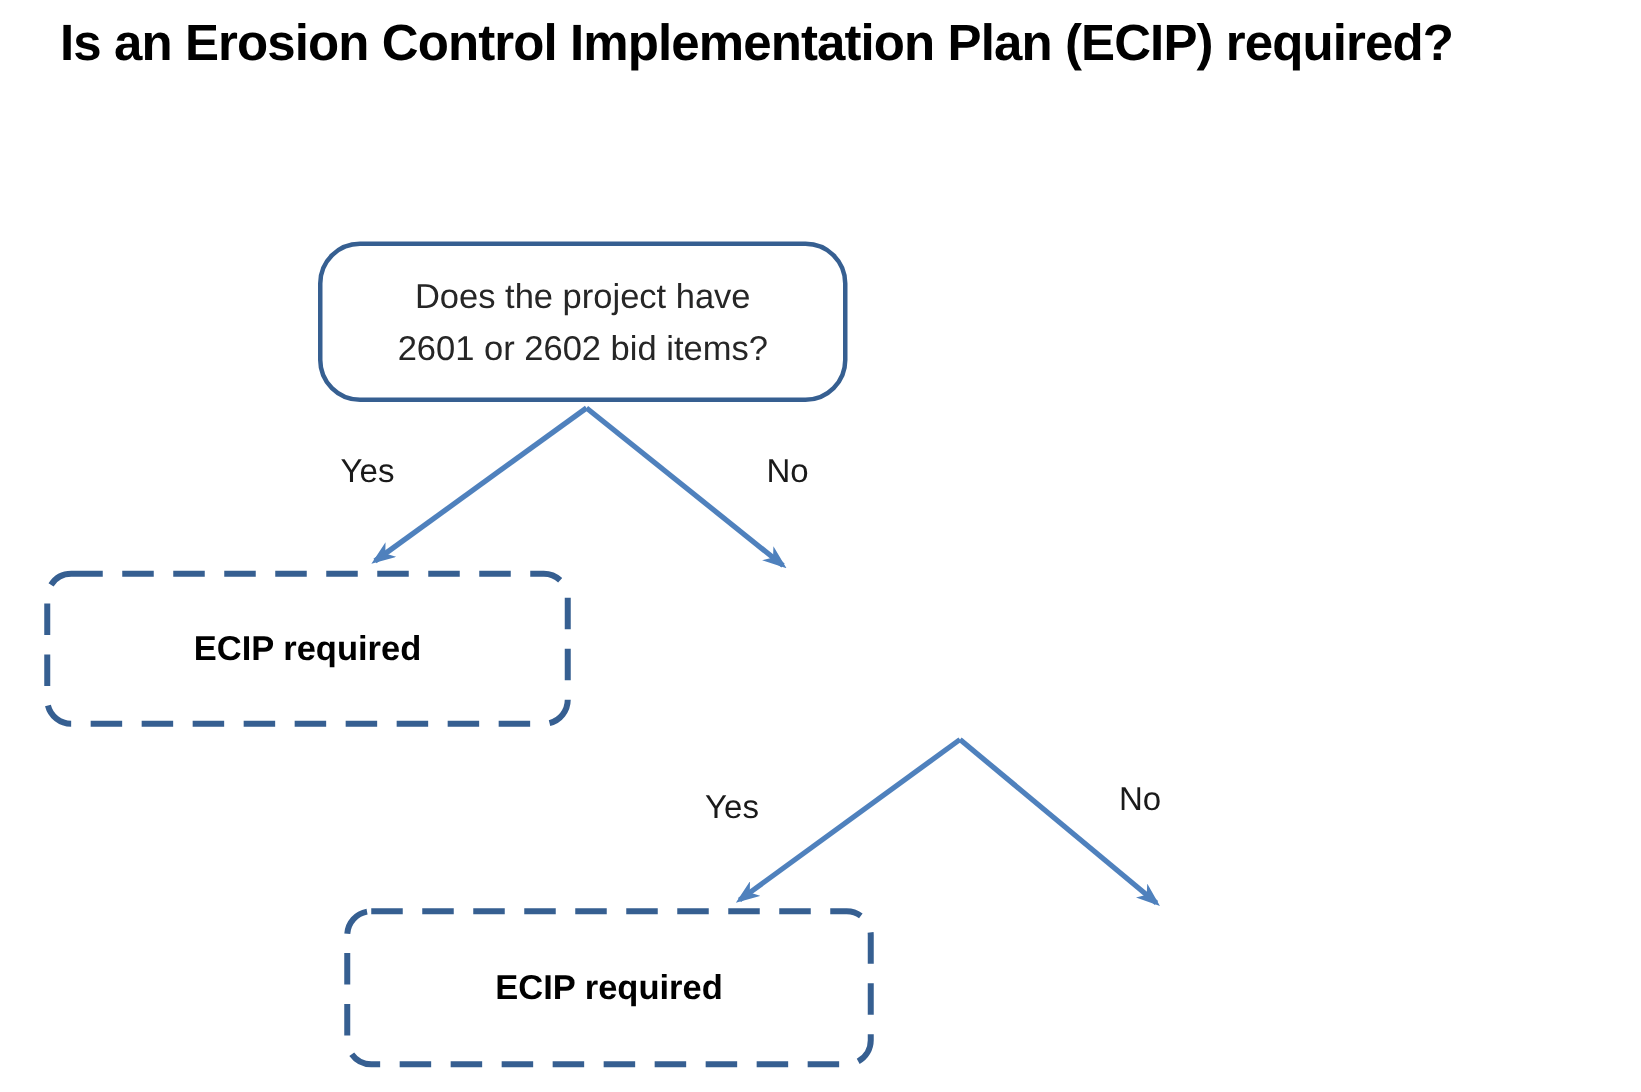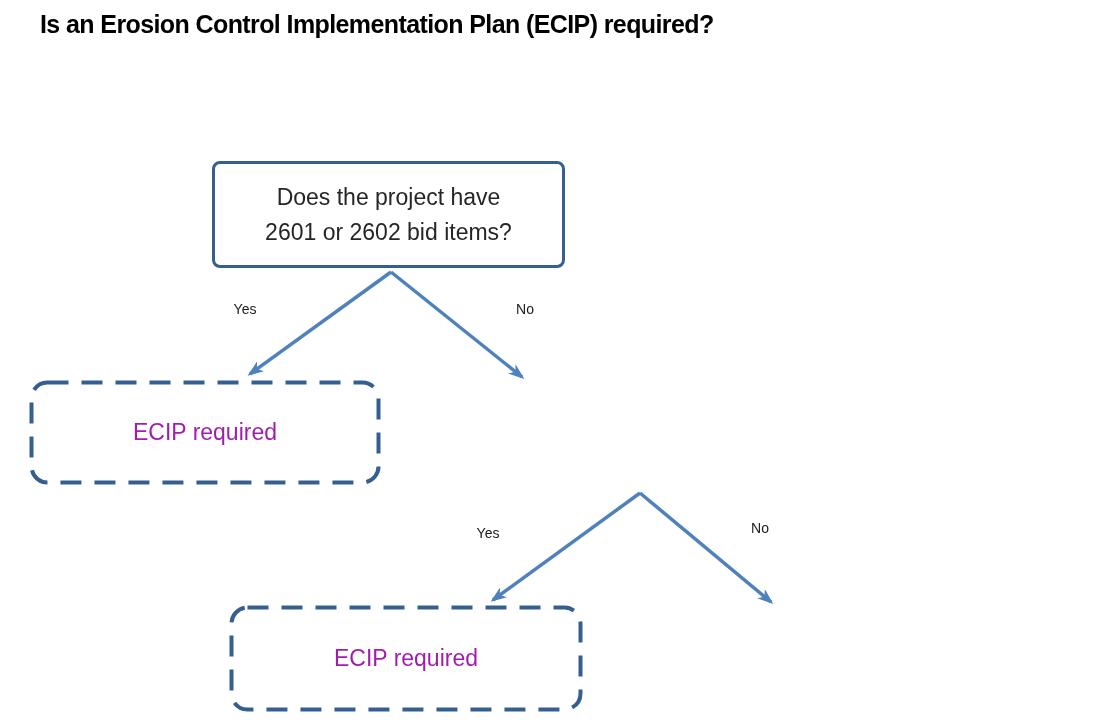--- a/index.html
+++ b/index.html
@@ -12,50 +12,50 @@
   html,body{margin:0;padding:0;background:#fff;}
   .canvas{
     position:relative;
     width:1094px;height:728px;
     background:var(--background,#ffffff);
     font-family:"Liberation Sans",sans-serif;
     overflow:hidden;
   }
   .page-title{
     position:absolute;left:40px;top:10px;margin:0;
-    font-size:25px;font-weight:700;letter-spacing:-0.6px;
+    font-size:34px;font-weight:700;letter-spacing:-0.6px;
     color:var(--title_text,#000);
     white-space:nowrap;
   }
   .node{
     position:absolute;box-sizing:border-box;
     display:flex;align-items:center;justify-content:center;
     text-align:center;
     color:var(--text,#262626);
     font-size:23px;line-height:1.5;
   }
   .question{
     border:3.5px solid var(--border,#365f91);
-    border-radius:8px;
+    border-radius:28px;
     padding:0 22px;
     background:#fff;
     justify-content:center;
   }
   .result{
-    font-weight:400;color:#a21caf;
+    font-weight:700;color:#000000;
   }
   .frame{position:absolute;left:0;top:0;}
   .frame rect{fill:none;stroke:var(--border,#365f91);}
   .frame rect.dash{stroke-width:4;stroke-dasharray:21 13;}
   .frame rect.dot{stroke-width:3.5;stroke-dasharray:3.5 4.5;}
   .node-text{position:relative;padding:0 12px;}
   .ul{text-decoration:underline;text-decoration-thickness:2.5px;text-underline-offset:4px;}
   .branch-label{
     position:absolute;width:60px;text-align:center;
-    font-size:14px;color:#1a1a1a;
+    font-size:22px;color:#1a1a1a;
   }
   .connectors{position:absolute;left:0;top:0;width:1094px;height:728px;}
   .connectors line{stroke:var(--arrow,#4f81bd);stroke-width:3.5;}
   #arrowhead path{fill:var(--arrow,#4f81bd);}
 </style>
 </head>
 <body>
 
 <div class="canvas">
 

